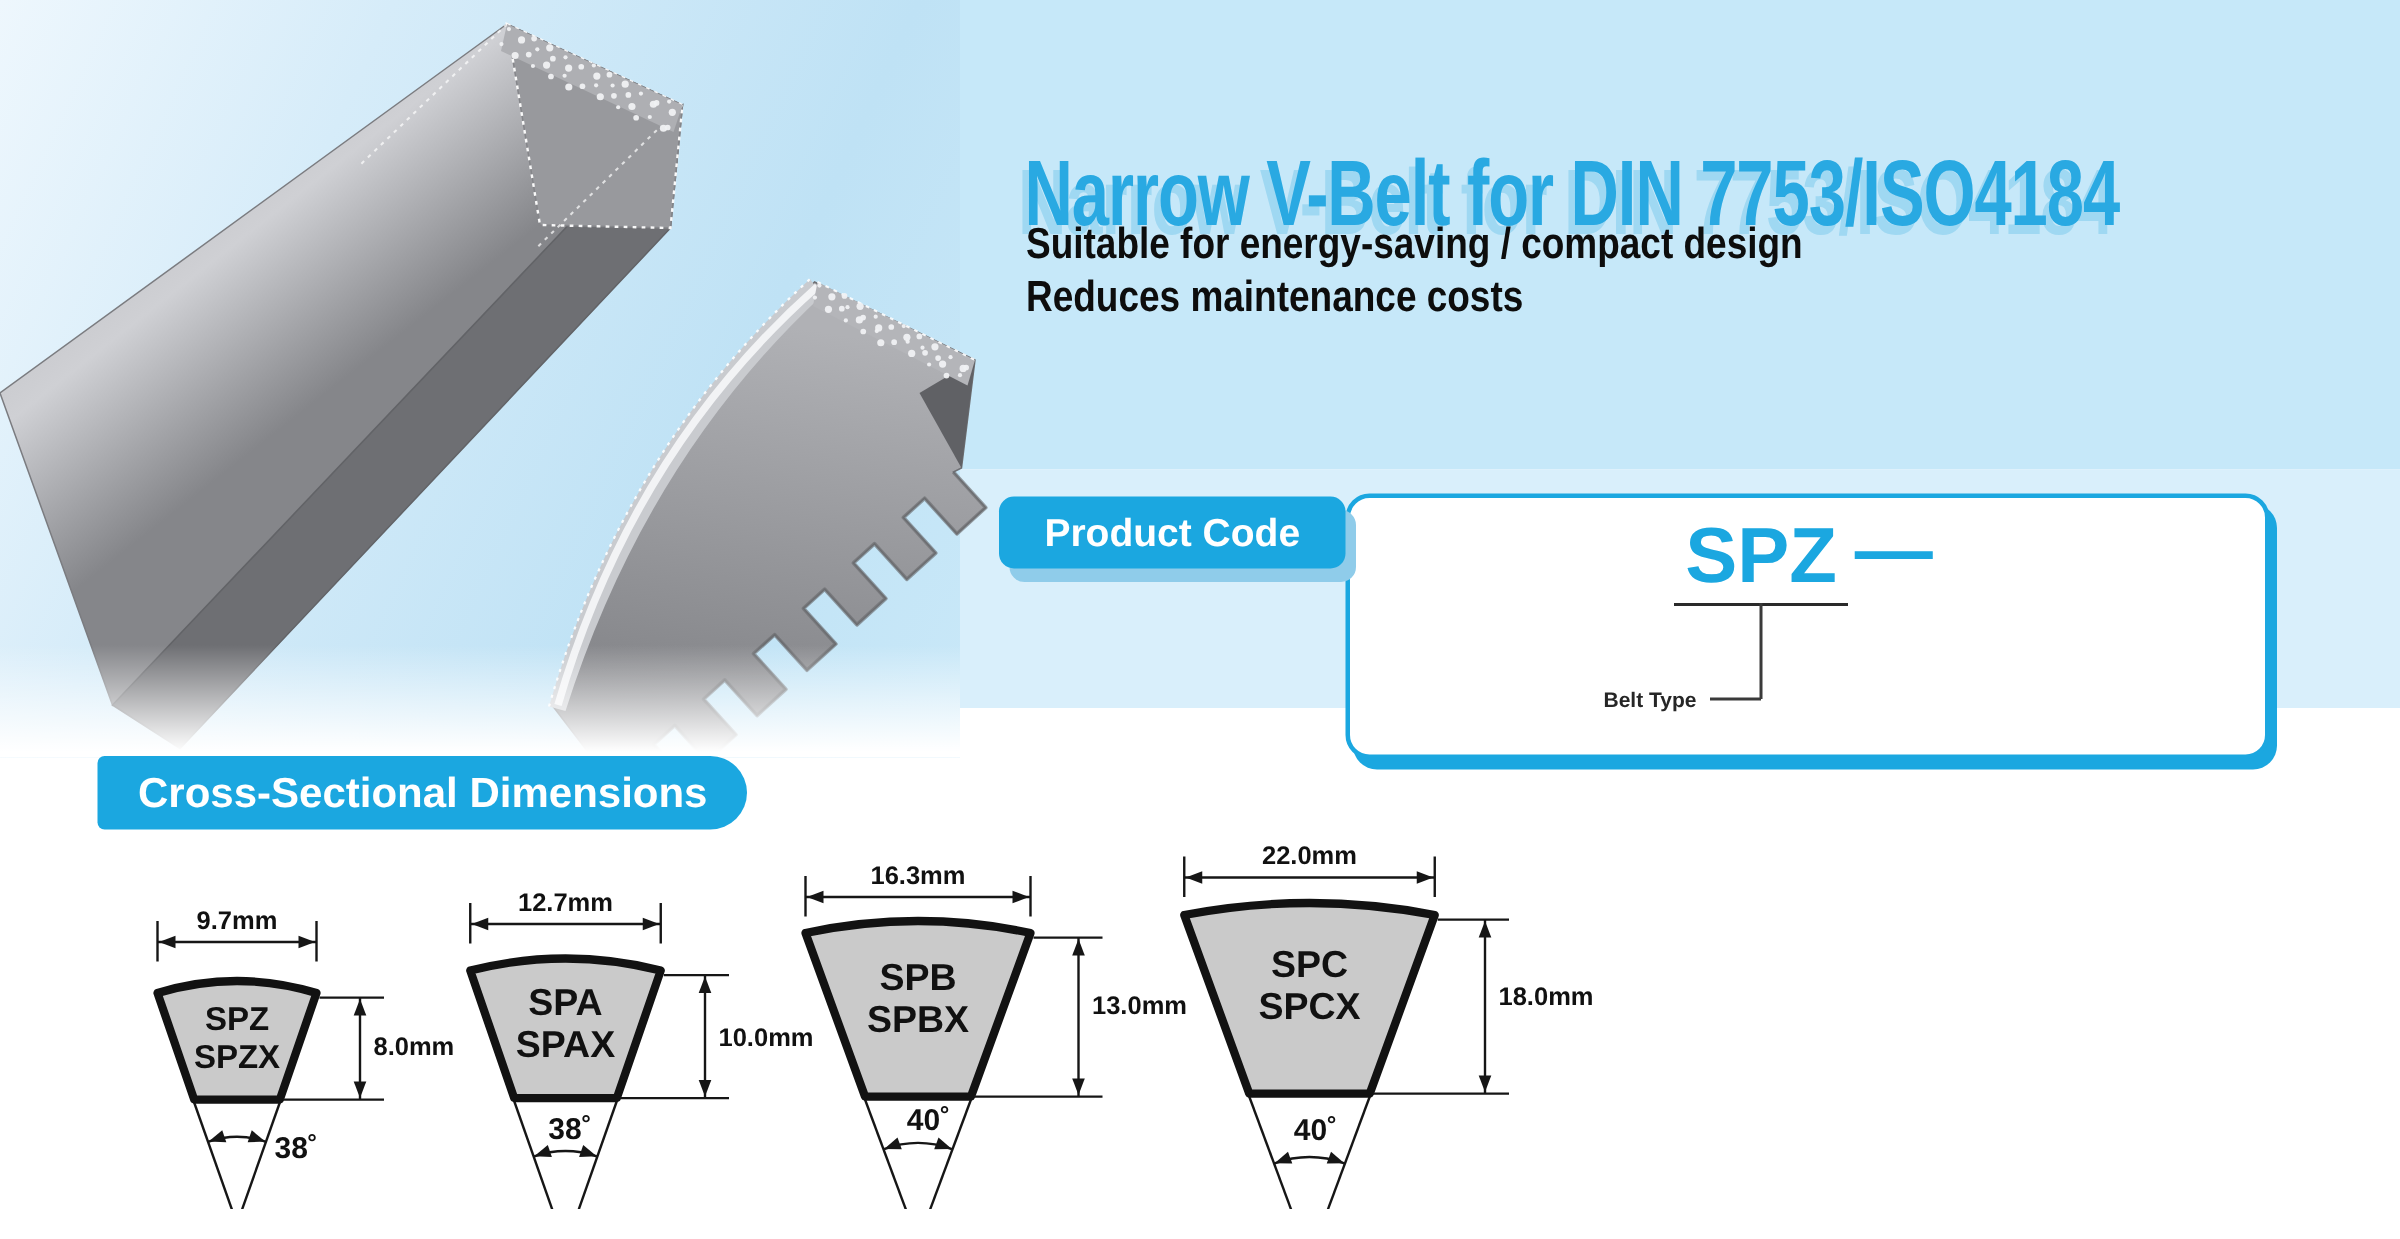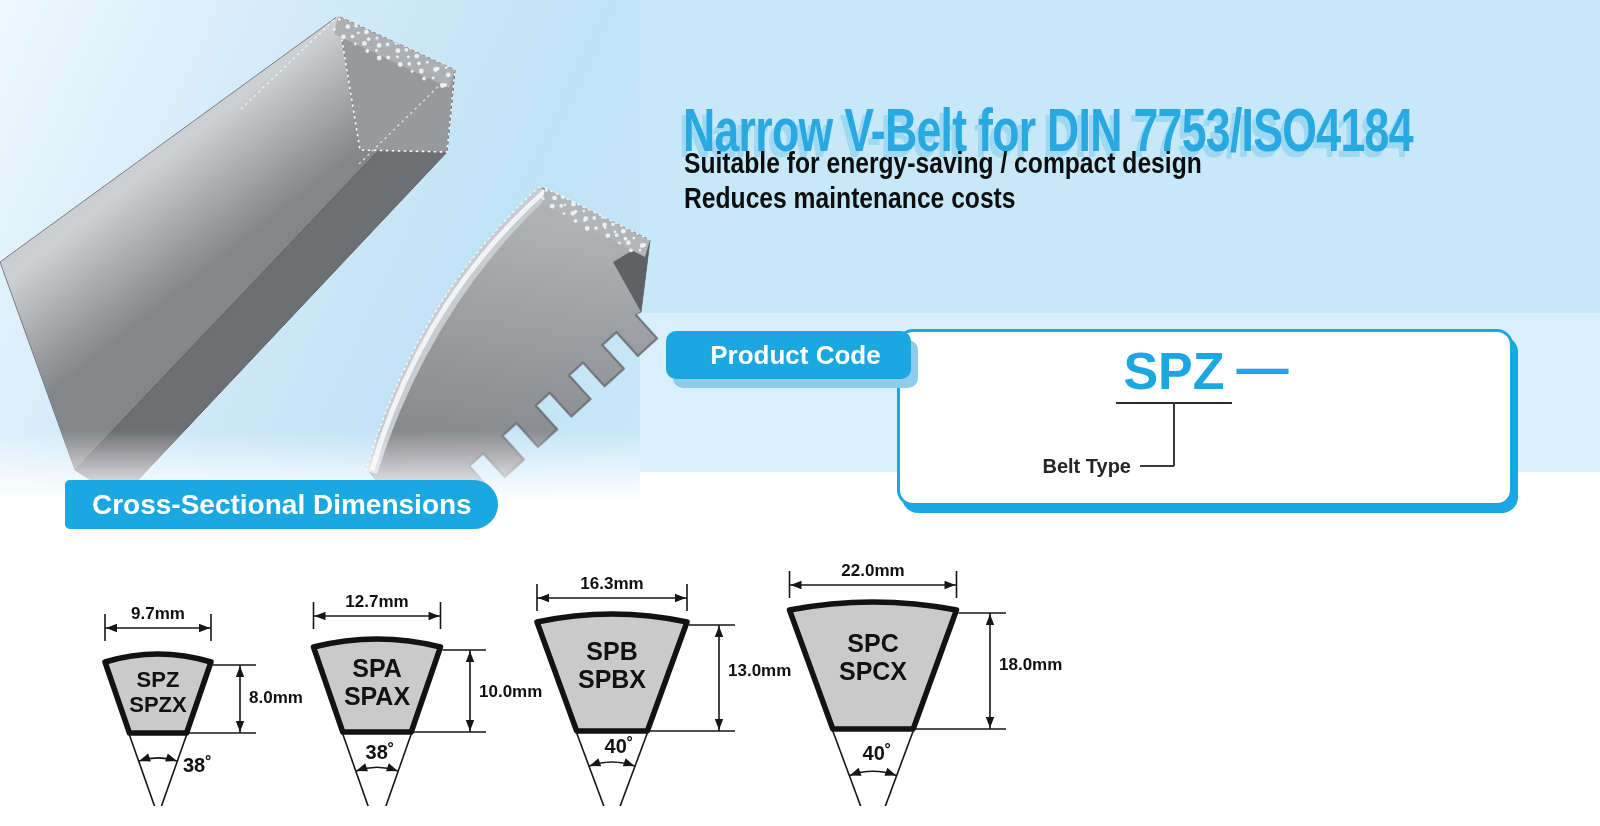--- a/index.html
+++ b/index.html
@@ -24,40 +24,40 @@
   .title{position:absolute;left:683px;top:52px;width:1100px;color:var(--title-blue);
     font-size:62px;font-weight:700;letter-spacing:-1px;white-space:nowrap;
     transform:scaleX(.72);transform-origin:left top;
     text-shadow:-6px 6px 0 var(--title-shadow);}
   .subtitle{position:absolute;left:684px;top:146px;color:#0d0d0d;font-size:29px;font-weight:700;
     line-height:35px;white-space:nowrap;transform:scaleX(.85);transform-origin:left top;}
 
   
   .pc-label{position:absolute;left:666px;top:331px;width:231px;height:48px;background:var(--accent);
     border-radius:10px;color:#fff;font-size:26px;font-weight:700;display:flex;align-items:center;
-    justify-content:center;box-shadow:7px 9px 0 #8fccea;z-index:3;padding-left:14px;}
+    justify-content:center;box-shadow:7px 9px 0 #8fccea;z-index:3;}
   .pc-card{position:absolute;left:897px;top:329px;width:610px;height:171px;background:#fff;
     border:3px solid var(--accent);border-radius:16px;box-shadow:5px 7px 0 var(--accent);z-index:2;}
   .code-row{display:flex;justify-content:center;align-items:flex-end;margin-top:8px;
     color:var(--accent);font-size:52px;font-weight:700;line-height:1.04;}
   .code-part{position:relative;padding:0 7px 4px 7px;border-bottom:2.5px solid #2a2a2a;}
   .code-dash{padding:0 5px 10px 5px;}
   .drop{position:absolute;top:100%;left:calc(50% - 1px);width:2px;height:64px;background:#3a3a3a;}
   .callout{position:absolute;top:calc(100% + 55px);display:flex;align-items:center;height:18px;
-    color:#262626;font-size:20px;font-weight:700;white-space:nowrap;}
+    color:#262626;font-size:14px;font-weight:700;white-space:nowrap;}
   .callout.left{right:50%;}
   .callout.right{left:50%;}
   .stub{width:34px;height:2px;background:#3a3a3a;}
   .callout.left .stub{margin-left:9px;}
   .callout.right .stub{margin-right:9px;width:26px;}
   .pc-note{position:absolute;left:56px;top:138px;color:#2b2b2b;font-size:16px;font-weight:700;}
   .pc-note .star{font-size:13px;color:#555;margin-right:10px;}
 
   
-  .section-pill{position:absolute;left:65px;top:480px;width:433px;height:49px;background:var(--accent);
+  .section-pill{position:absolute;left:65px;top:504px;width:433px;height:49px;background:var(--accent);
     border-radius:5px 26px 26px 5px;color:#fff;font-size:28px;font-weight:700;display:flex;
     align-items:center;padding-left:27px;box-sizing:border-box;white-space:nowrap;}
 
   .xsec-svg{position:absolute;left:30px;top:556px;}
   svg text{font-family:"Liberation Sans","DejaVu Sans",sans-serif;}
 </style>
 </head>
 <body>
 
 <div class="page">

